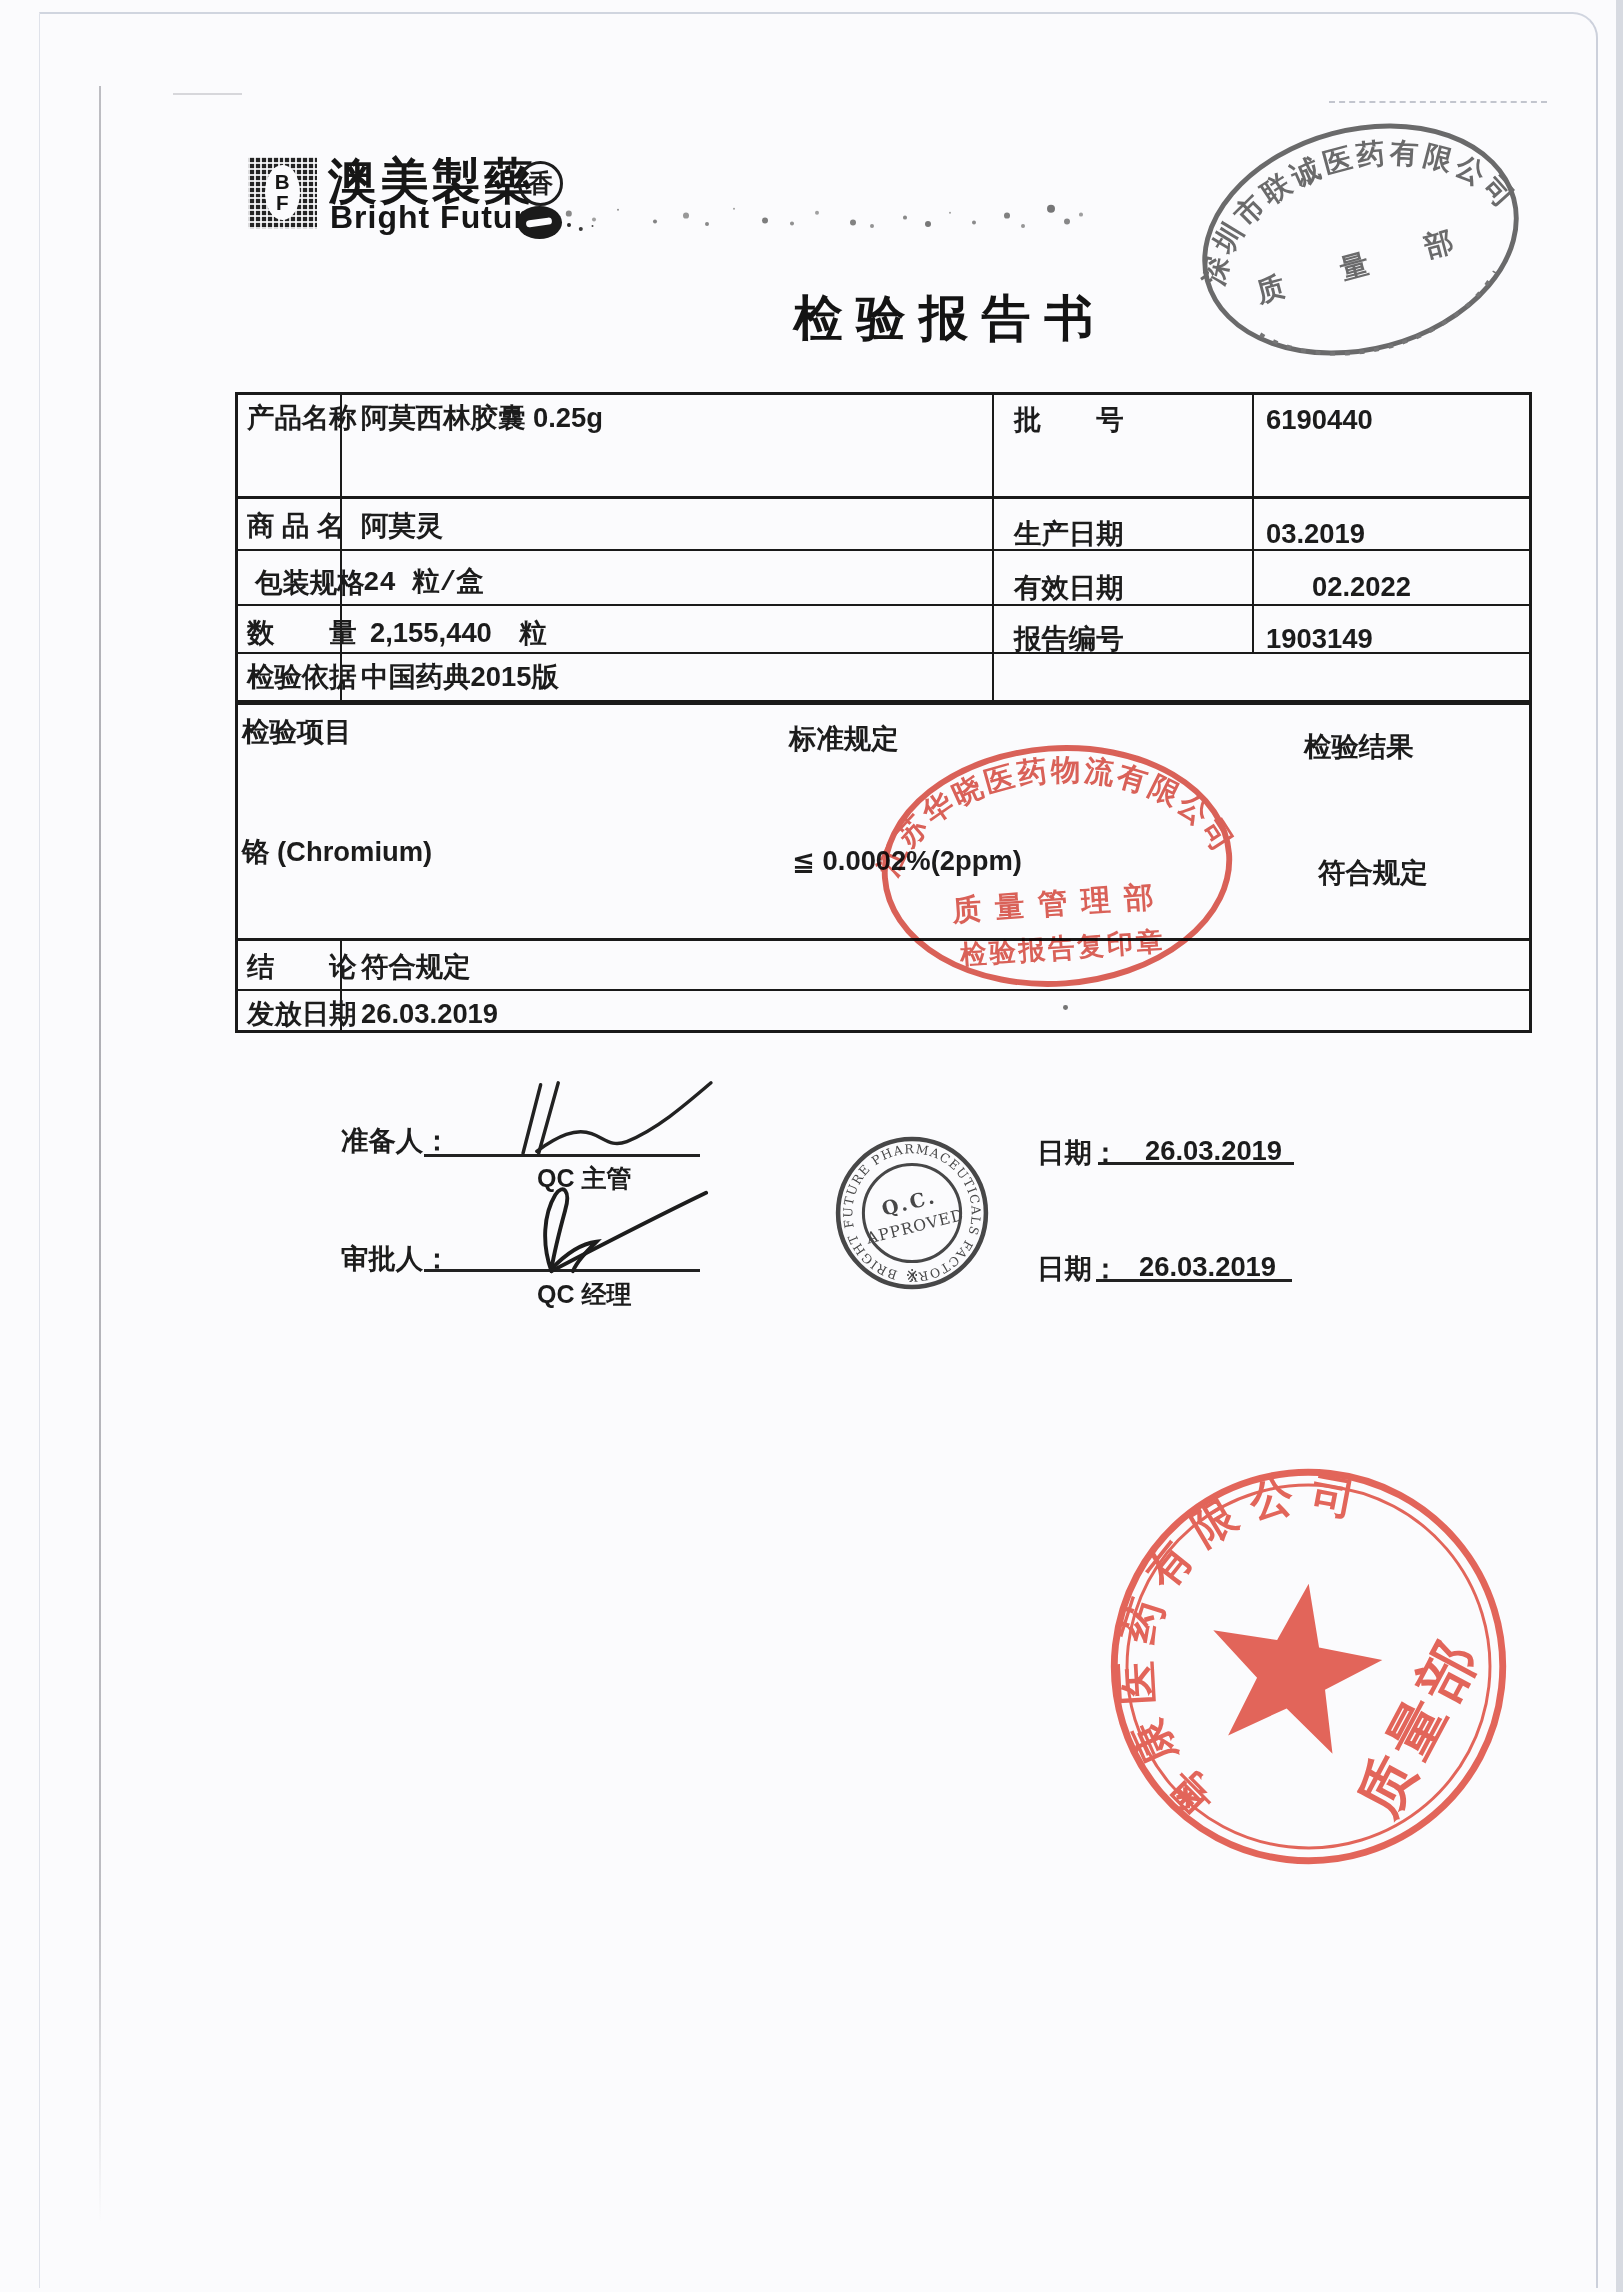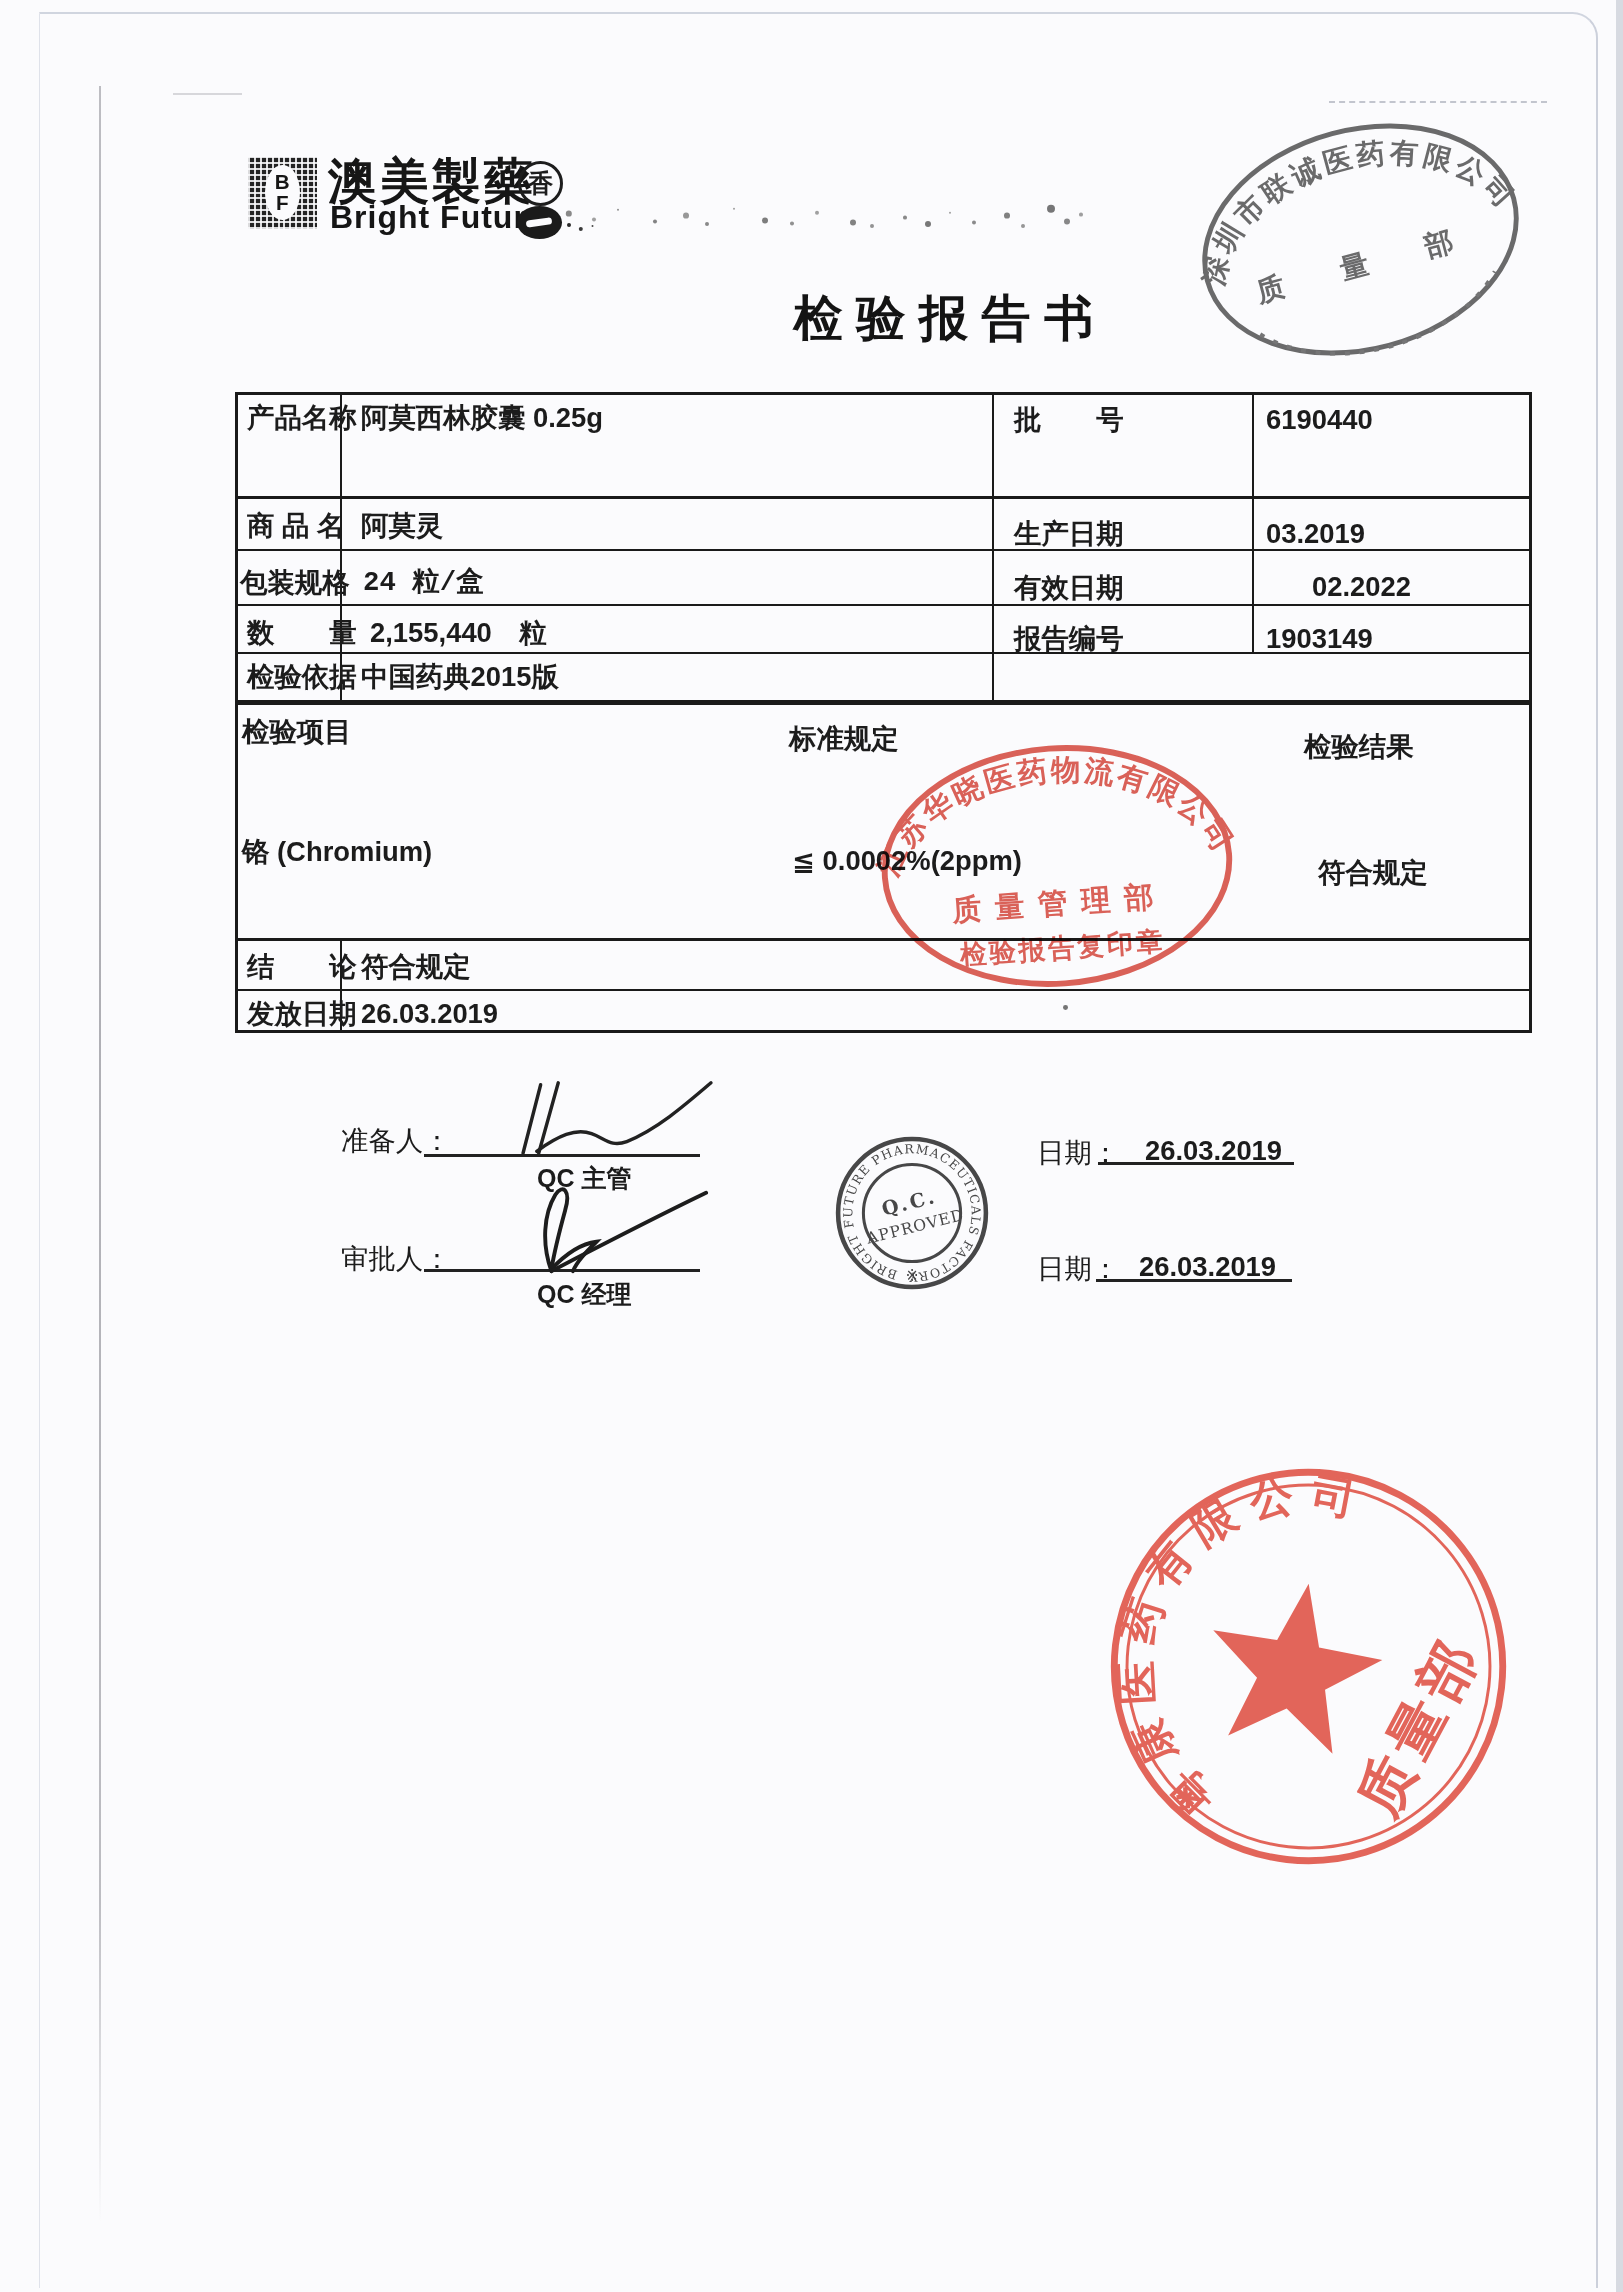--- a/index.html
+++ b/index.html
@@ -42,21 +42,21 @@
   .seal-circle{position:absolute;left:518px;top:161px;width:39px;height:39px;border:3.9px solid #1d1d1d;border-radius:50%;
     display:flex;align-items:center;justify-content:center;font-size:25.5px;font-weight:900;color:#1d1d1d;}
   .seal-blob{position:absolute;left:517px;top:206px;width:45px;height:33px;background:#1b1b1b;border-radius:50%;}
   .seal-blob::after{content:"";position:absolute;left:8.8px;top:12.7px;width:25.5px;height:6.9px;background:#fbfbfd;border-radius:3.9px;transform:rotate(-8deg);}
   .blob-dots{position:absolute;left:567px;top:223px;width:3.9px;height:3.9px;border-radius:50%;background:#2a2a2a;
     box-shadow:11.8px 3.9px 0 0 #3a3a3a,23.5px 1px 0 -1px #4a4a4a;}
   .title{position:absolute;left:676px;top:286px;width:431px;text-align:right;
     font-size:49px;font-weight:900;letter-spacing:13.7px;color:#141414;}
   .lbl{font-weight:700;font-size:27.4px;}
   .val{font-weight:600;font-size:27.4px;}
-  .sig-label{font-weight:400;font-size:27.4px;}
+  .sig-label{font-weight:700;font-size:27.4px;}
   .sig-title{font-weight:700;font-size:25px;}
   .sig-line{position:absolute;height:2.9px;background:#222;}
   .remark{font-weight:700;font-size:26.5px;letter-spacing:0.5px;}
   svg{position:absolute;overflow:visible;}
   .stamp{mix-blend-mode:multiply;}
 </style>
 </head>
 <body>
 
 <div class="page">
@@ -104,21 +104,21 @@
   <div class="txt lbl" style="left:247px;top:402px;">产品名称</div>
   <div class="txt val" style="left:361px;top:402px;">阿莫西林胶囊 0.25g</div>
   <div class="txt lbl" style="left:1014px;top:404px;">批　　号</div>
   <div class="txt val" style="left:1266px;top:404px;">6190440</div>
 
   <div class="txt lbl" style="left:247px;top:510px;">商 品 名</div>
   <div class="txt val" style="left:361px;top:510px;">阿莫灵</div>
   <div class="txt lbl" style="left:1014px;top:518px;">生产日期</div>
   <div class="txt val" style="left:1266px;top:518px;">03.2019</div>
 
-  <div class="txt lbl" style="left:240px;top:567px;">包装规格</div>
+  <div class="txt lbl" style="left:255px;top:567px;">包装规格</div>
   <div class="txt val" style="left:363px;top:567px;font-family:Liberation Mono, monospace;">24 粒/盒</div>
   <div class="txt lbl" style="left:1014px;top:572px;">有效日期</div>
   <div class="txt val" style="left:1266px;top:571px;margin-left:46px;">02.2022</div>
 
   <div class="txt lbl" style="left:247px;top:617px;">数　　量</div>
   <div class="txt val" style="left:370px;top:617px;">2,155,440　粒</div>
   <div class="txt lbl" style="left:1014px;top:623px;">报告编号</div>
   <div class="txt val" style="left:1266px;top:623px;">1903149</div>
 
   <div class="txt lbl" style="left:247px;top:661px;">检验依据</div>

